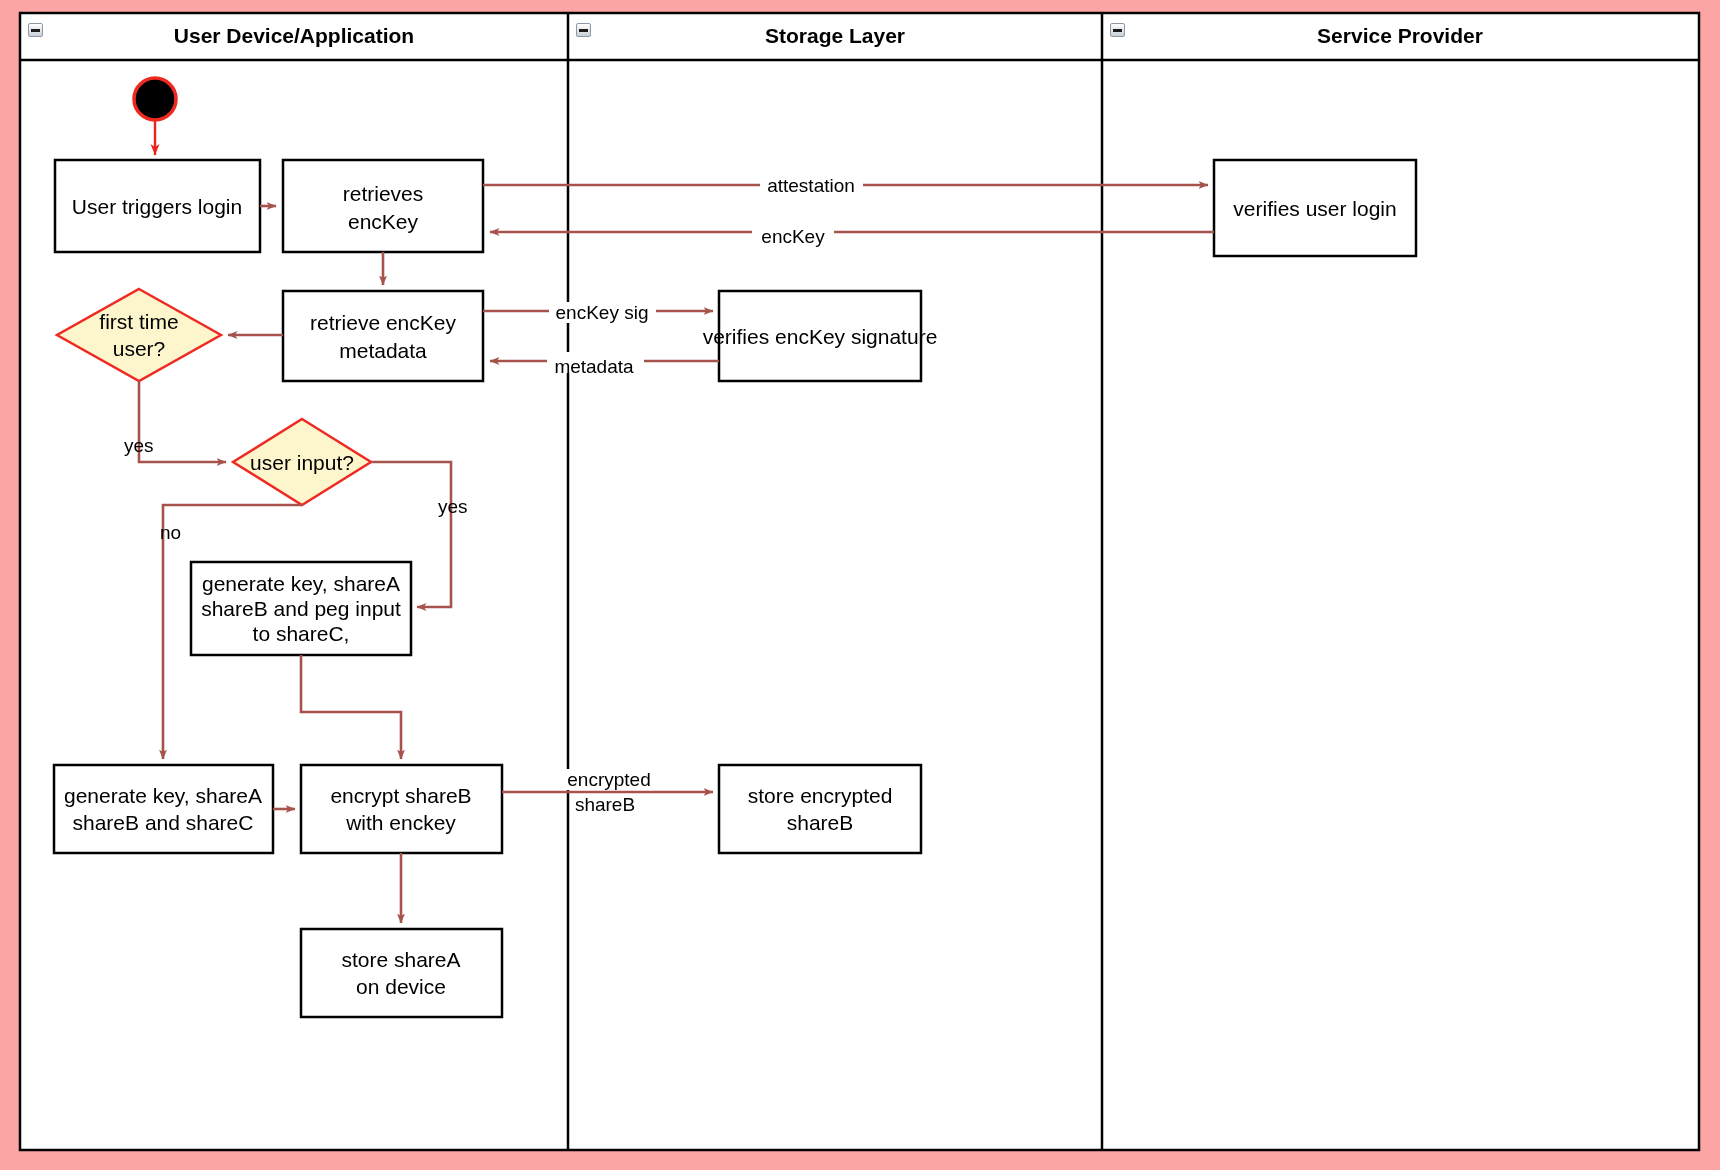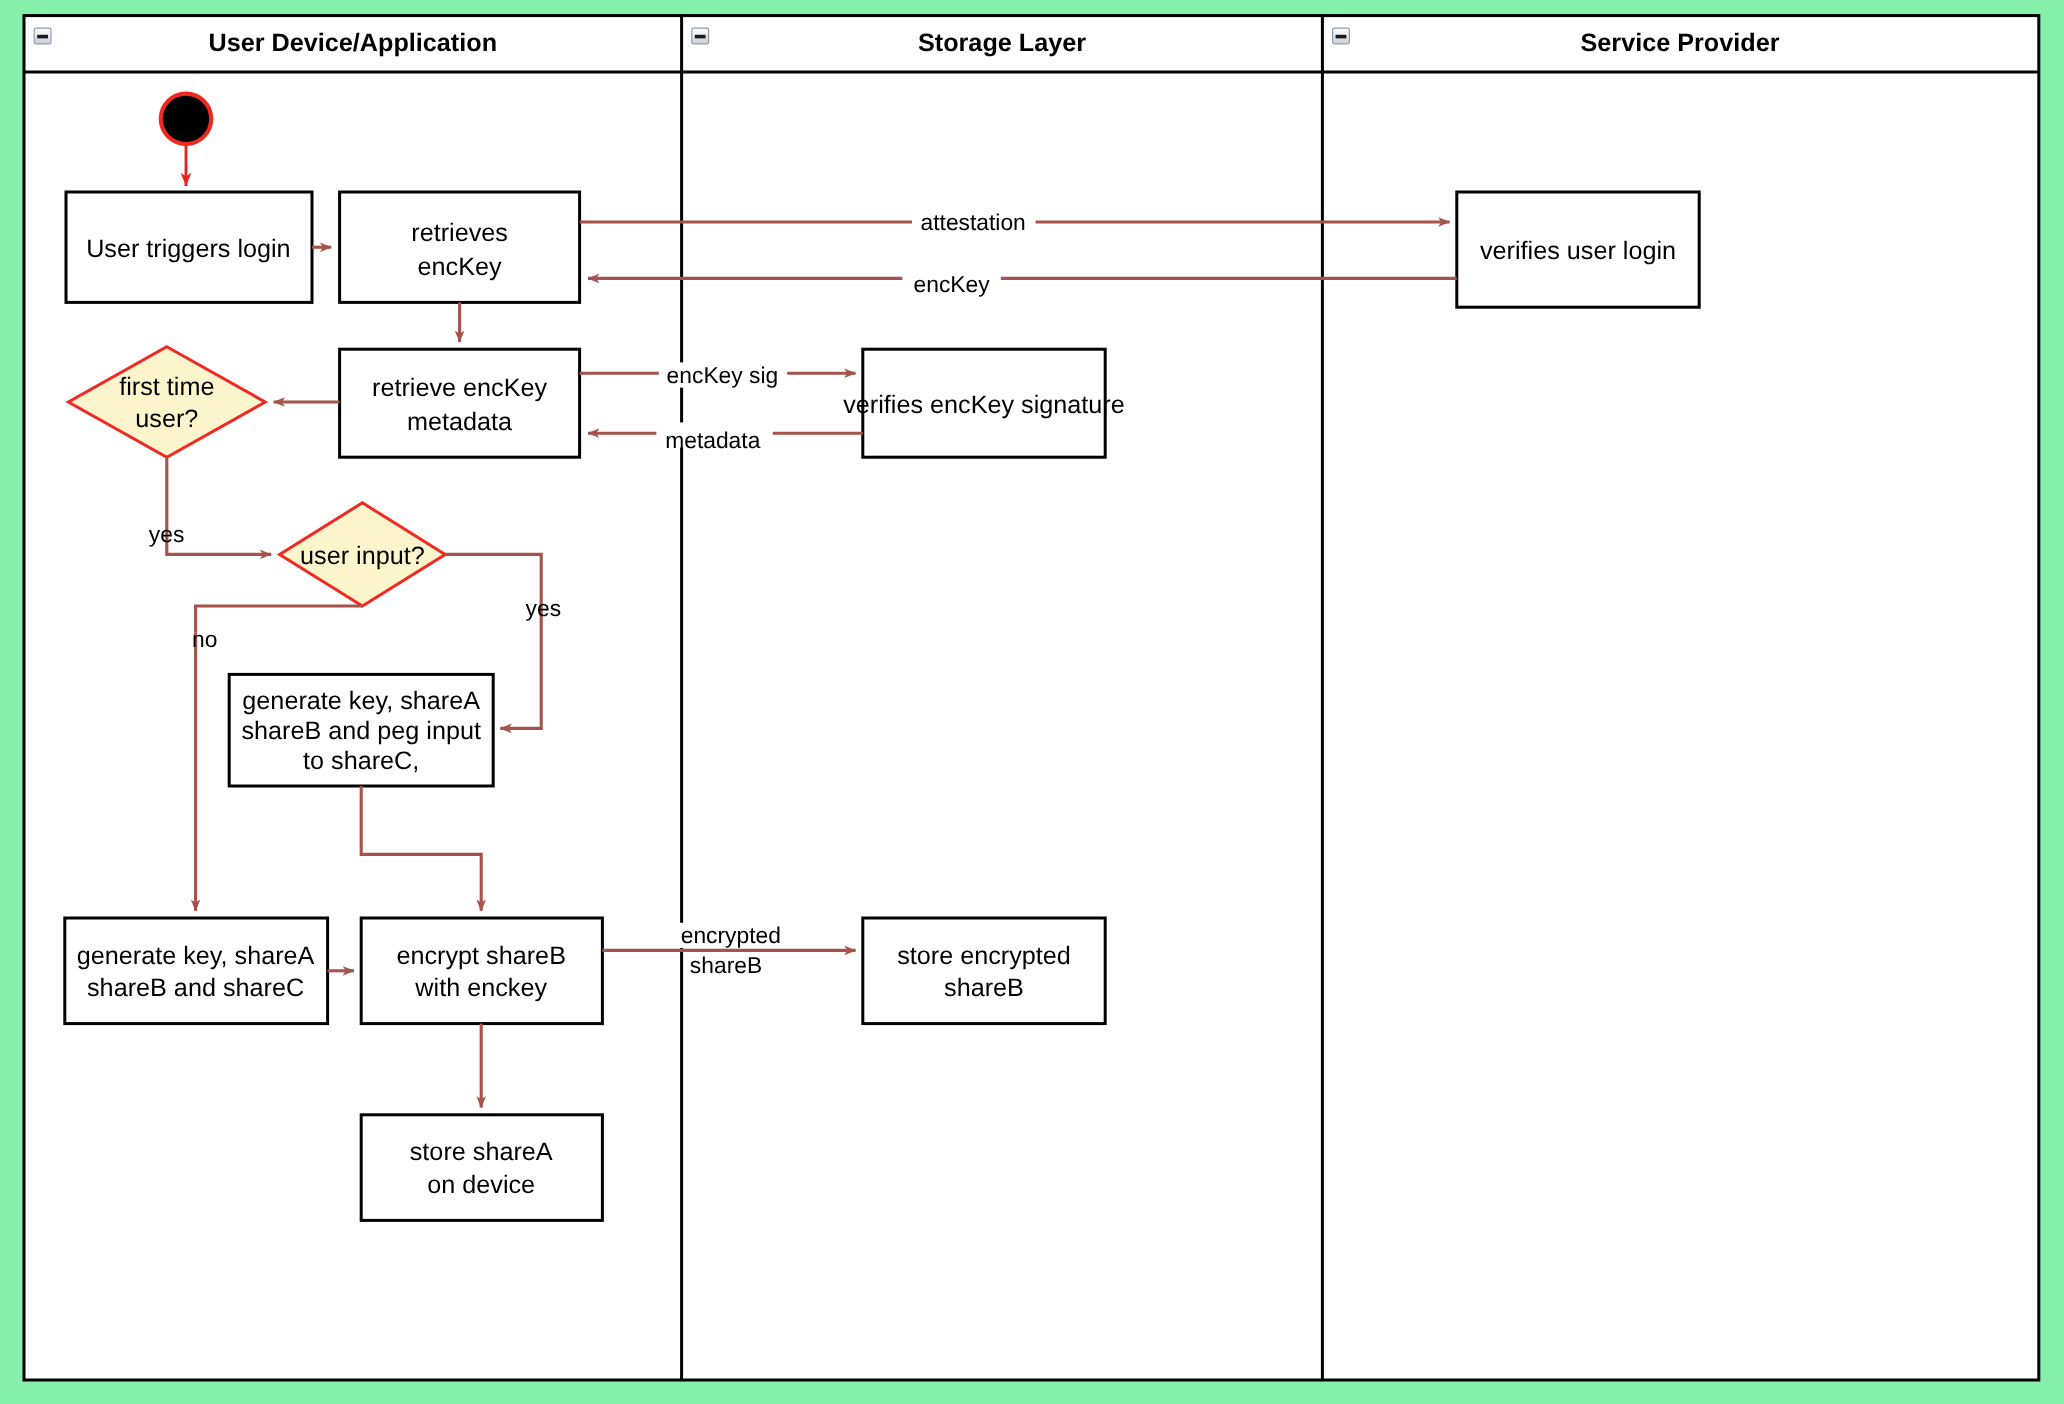--- a/index.html
+++ b/index.html
@@ -8,21 +8,21 @@
     background: #ffffff;
     width: 1720px;
     height: 1170px;
     overflow: hidden;
     font-family: "Liberation Sans", sans-serif;
   }
   #canvas {
     position: relative;
     width: 1720px;
     height: 1170px;
-    background: #86efac;
+    background: #fca5a5;
   }
   svg#diagram {
     position: absolute;
     top: 0;
     left: 0;
     width: 1720px;
     height: 1170px;
   }
   .lane-frame {
     fill: #ffffff;

